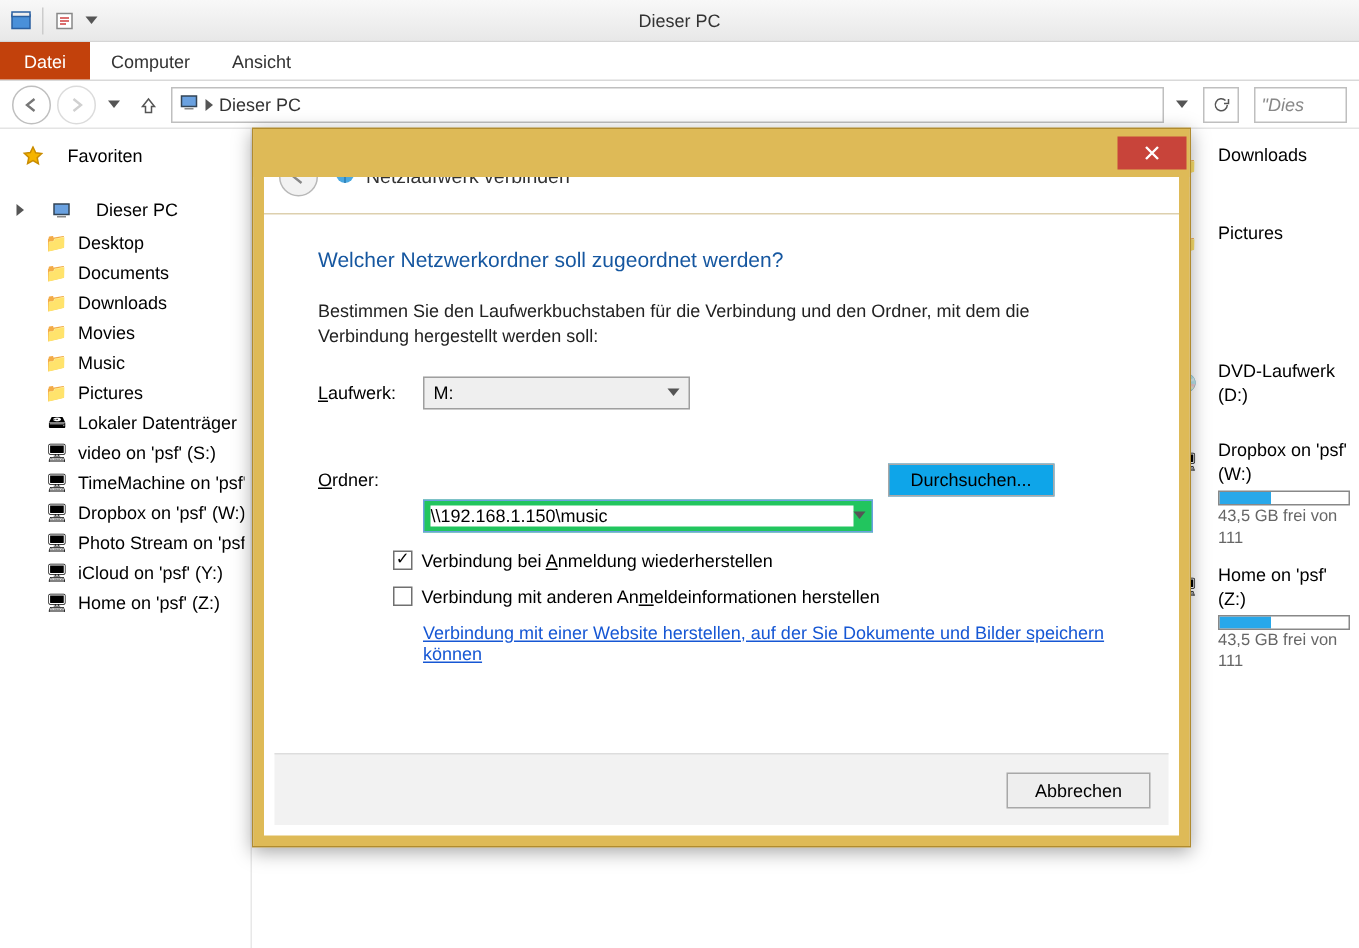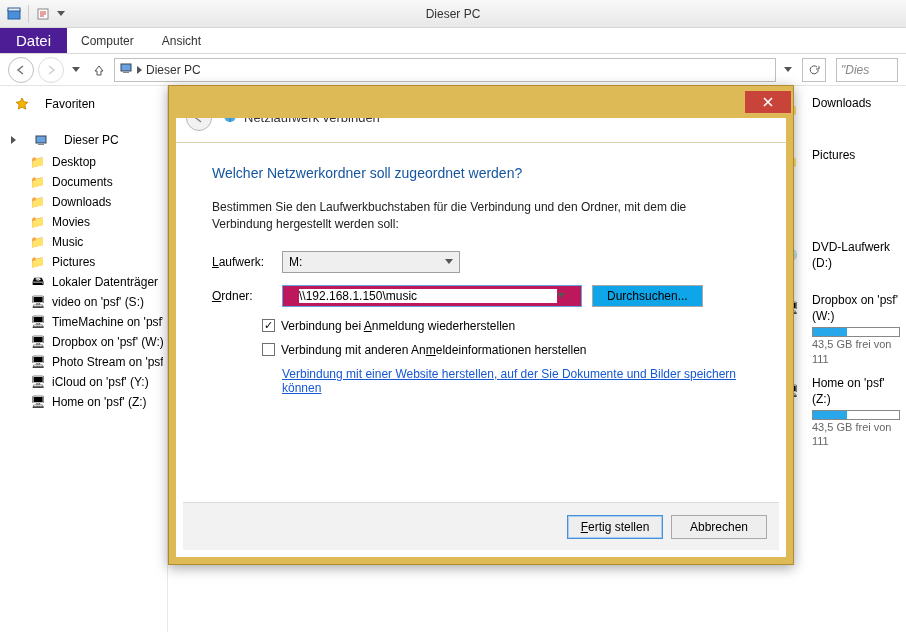--- a/index.html
+++ b/index.html
@@ -6,21 +6,21 @@
 body { width: 906px; height: 632px; background: #fff; font-size: 12px; color: #000; overflow: hidden; position: relative; }
 
 
 .qat { height: 28px; background: linear-gradient(#f8f8f8,#e8e8e8); border-bottom: 1px solid #d5d5d5; display: flex; align-items: center; padding: 0 6px; position: relative; }
 .qat .qat-left { display:flex; align-items:center; gap:4px; }
 .qat-icon { width:16px; height:16px; display:inline-flex; align-items:center; justify-content:center; }
 .qat .title { position:absolute; left:0; right:0; text-align:center; font-size:12px; color:#333; pointer-events:none; }
 
 
 .menubar { height:26px; background:#fff; border-bottom:1px solid #d9d9d9; display:flex; align-items:stretch; }
-.menu-file { background:#4c1d95; color:#fff; padding:11px 16px; display:flex; align-items:center; font-size:15px; }
+.menu-file { background:#c2410c; color:#fff; padding:11px 16px; display:flex; align-items:center; font-size:12px; }
 .menu-tab { padding:0 14px; display:flex; align-items:center; color:#333; }
 
 
 .navrow { height:32px; background:#fff; display:flex; align-items:center; padding:0 8px; gap:4px; border-bottom:1px solid #e4e4e4; }
 .navbtn { width:26px; height:26px; border:1px solid #bfbfbf; border-radius:50%; display:flex; align-items:center; justify-content:center; color:#666; background:#fff; }
 .nav-up { width:22px; height:22px; display:flex; align-items:center; justify-content:center; color:#555; }
 .addr { flex:1; border:1px solid #bfbfbf; height:24px; background:#fff; display:flex; align-items:center; padding:0 4px; gap:4px; }
 .addr-seg { color:#333; }
 .refresh-btn { width:24px; height:24px; border:1px solid #bfbfbf; display:flex; align-items:center; justify-content:center; margin-left:2px; }
 .search-box { width:62px; height:24px; border:1px solid #bfbfbf; margin-left:6px; background:#fff; display:flex; align-items:center; padding:0 4px; color:#888; font-style:italic; overflow:hidden;}
@@ -51,21 +51,21 @@
 .dlg-close svg { stroke:#fff; }
 .dlg-head { height:50px; display:flex; align-items:center; gap:10px; padding:0 10px; border-bottom:1px solid #ddd0ae; }
 .dlg-back { width:26px; height:26px; border:1px solid #b8b8b8; border-radius:50%; display:flex; align-items:center; justify-content:center; background:#f2f2f2; }
 .dlg-head-title { font-size:13px; color:#333; display:flex; align-items:center; gap:6px; }
 .dlg-body { padding:22px 36px 8px 36px; }
 .dlg-h1 { color:#1657a0; font-size:14px; font-weight:normal; margin-bottom:18px; }
 .dlg-desc { color:#222; font-size:12px; line-height:1.4; margin-bottom:18px; }
 .form-row { display:flex; align-items:center; gap:10px; margin-bottom:12px; }
 .form-row .lab { width:60px; color:#000; }
 .drive-select { width:178px; height:22px; border:1px solid #9f9f9f; background:#efefef; display:flex; align-items:center; justify-content:space-between; padding:0 6px; }
-.folder-input { width:300px; height:22px; border:1px solid #6aa1e0; background:#be185d; display:flex; align-items:center; justify-content:space-between; padding:0 16px; }
+.folder-input { width:300px; height:22px; border:1px solid #6aa1e0; background:#22c55e; display:flex; align-items:center; justify-content:space-between; padding:0 4px;margin-top:48px; }
 .folder-input input { border:none; outline:none; flex:1; font-size:12px; font-family:inherit; }
 .browse-btn { height:22px; padding:0 14px; border:1px solid #a8a8a8; background:#0ea5e9; font-size:12px; }
 .example { margin-left:70px; color:#222; font-size:12px; margin-bottom:12px; }
 .chk-row { margin-left:50px; display:flex; align-items:flex-start; gap:6px; margin-bottom:10px; }
 .chk { width:13px; height:13px; border:1px solid #707070; display:flex; align-items:center; justify-content:center; background:#fff; }
 .chk.checked::after { content:"✓"; font-size:11px; line-height:1; color:#000; }
 .link-row { margin-left:70px; max-width:470px; }
 .link-row a { color:#1657d4; text-decoration:underline; font-size:12px; }
 .dlg-foot { position:absolute; left:7px; right:7px; bottom:7px; height:48px; border-top:1px solid #ddd; background:#f2f2f2; display:flex; align-items:center; justify-content:flex-end; gap:8px; padding:0 12px; }
 .dlg-btn { min-width:96px; height:24px; border:1px solid #a8a8a8; background:#eee; font-size:12px; padding:0 12px; }
@@ -313,17 +313,16 @@
         <span class="chk"></span>
         <span>Verbindung mit anderen An<span style="text-decoration:underline">m</span>eldeinformationen herstellen</span>
       </div>
 
       <div class="link-row">
         <a href="#">Verbindung mit einer Website herstellen, auf der Sie Dokumente und Bilder speichern können</a>
       </div>
     </div>
 
     <div class="dlg-foot">
-      <button class="dlg-btn primary"><span style="text-decoration:underline">F</span>ertig stellen</button>
       <button class="dlg-btn">Abbrechen</button>
     </div>
   </div>
 </div>
 
 </body></html>

